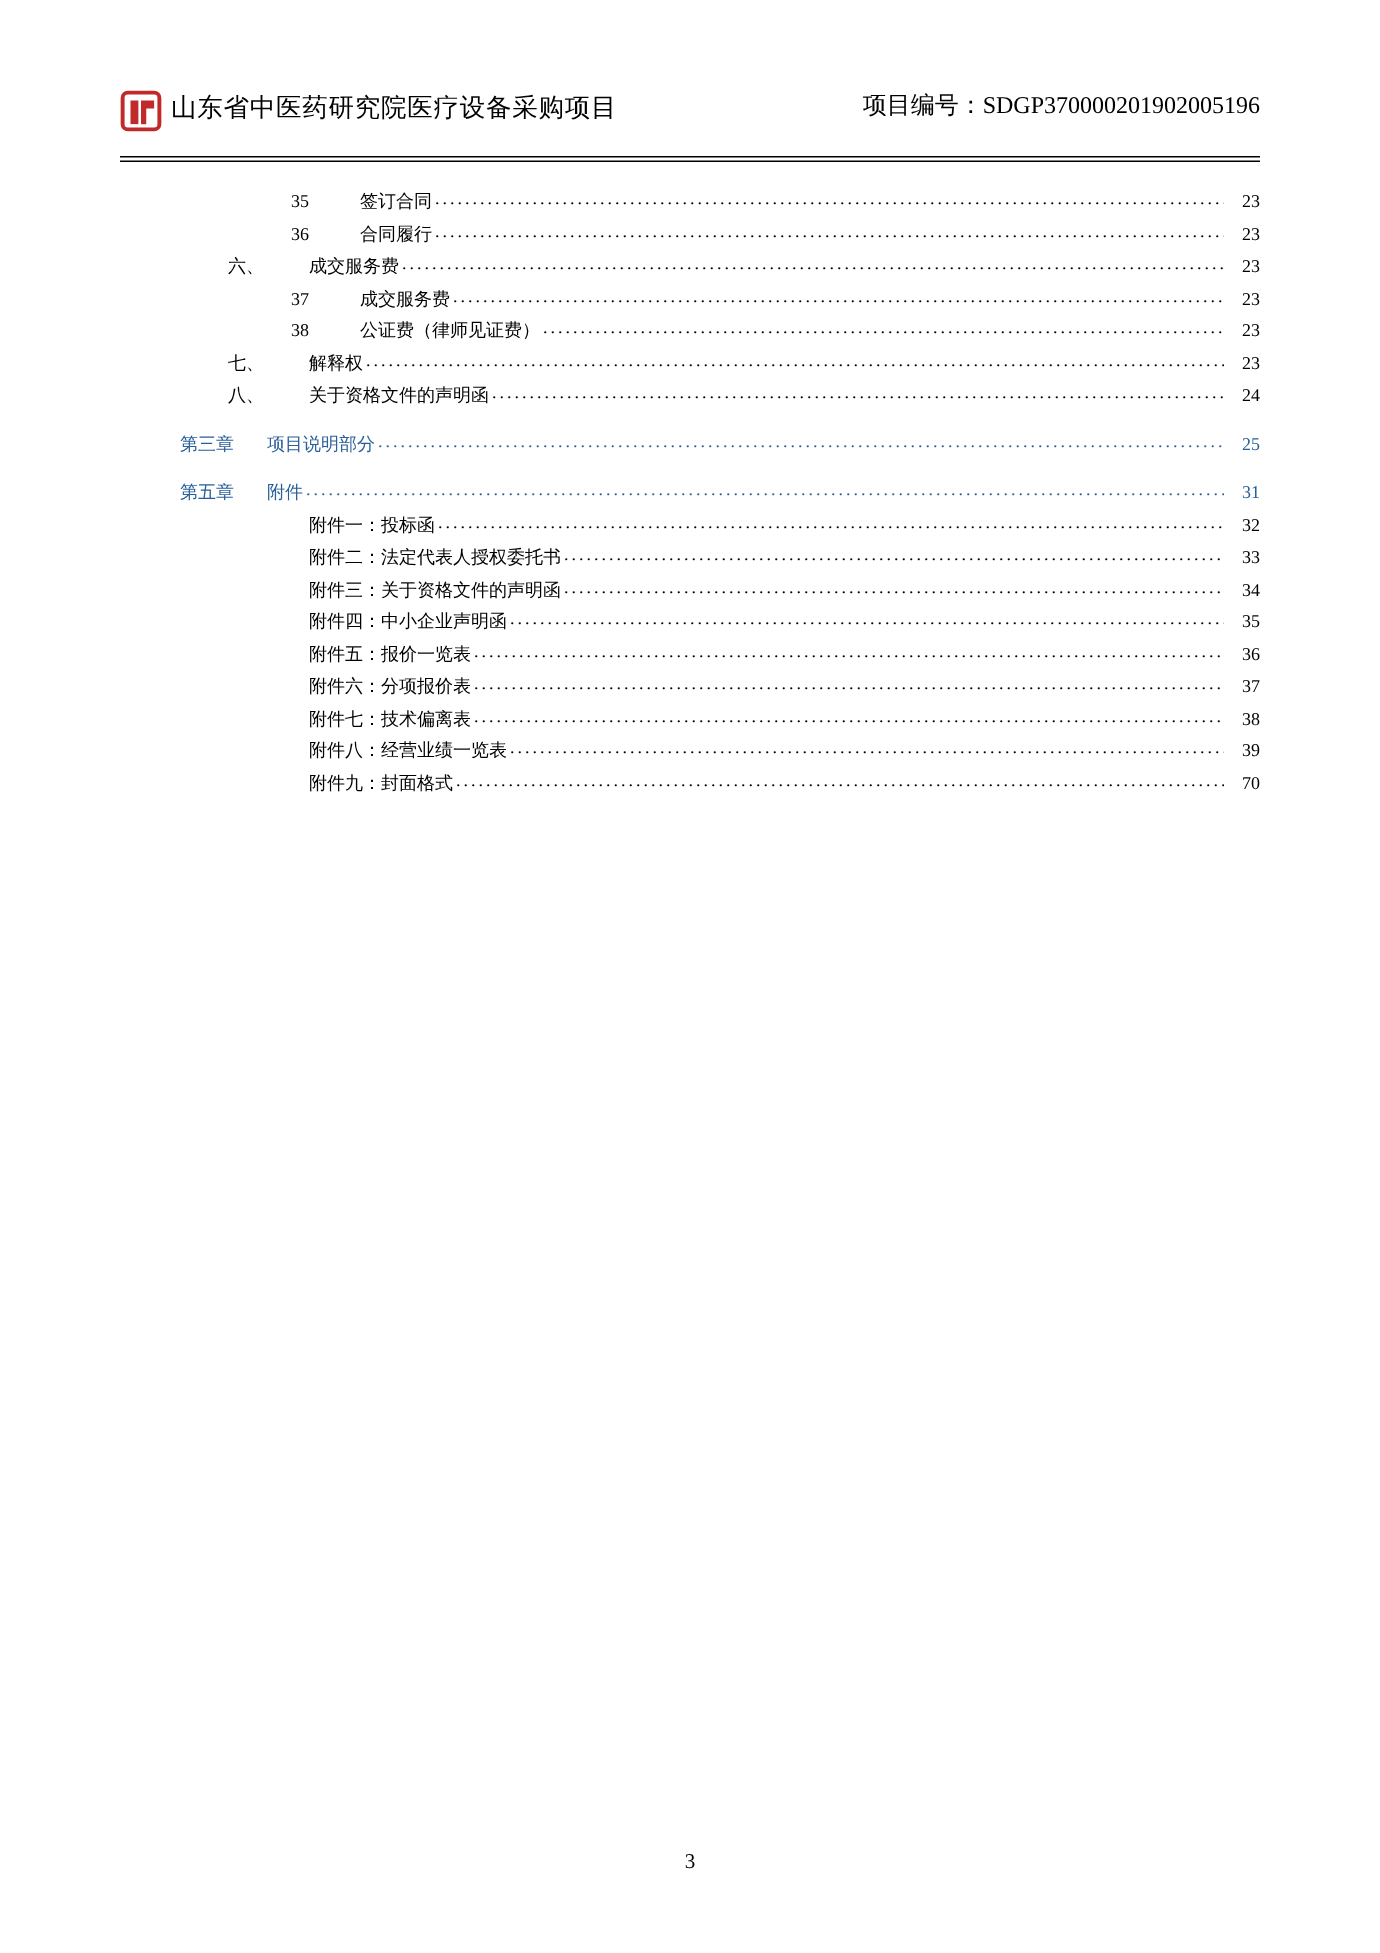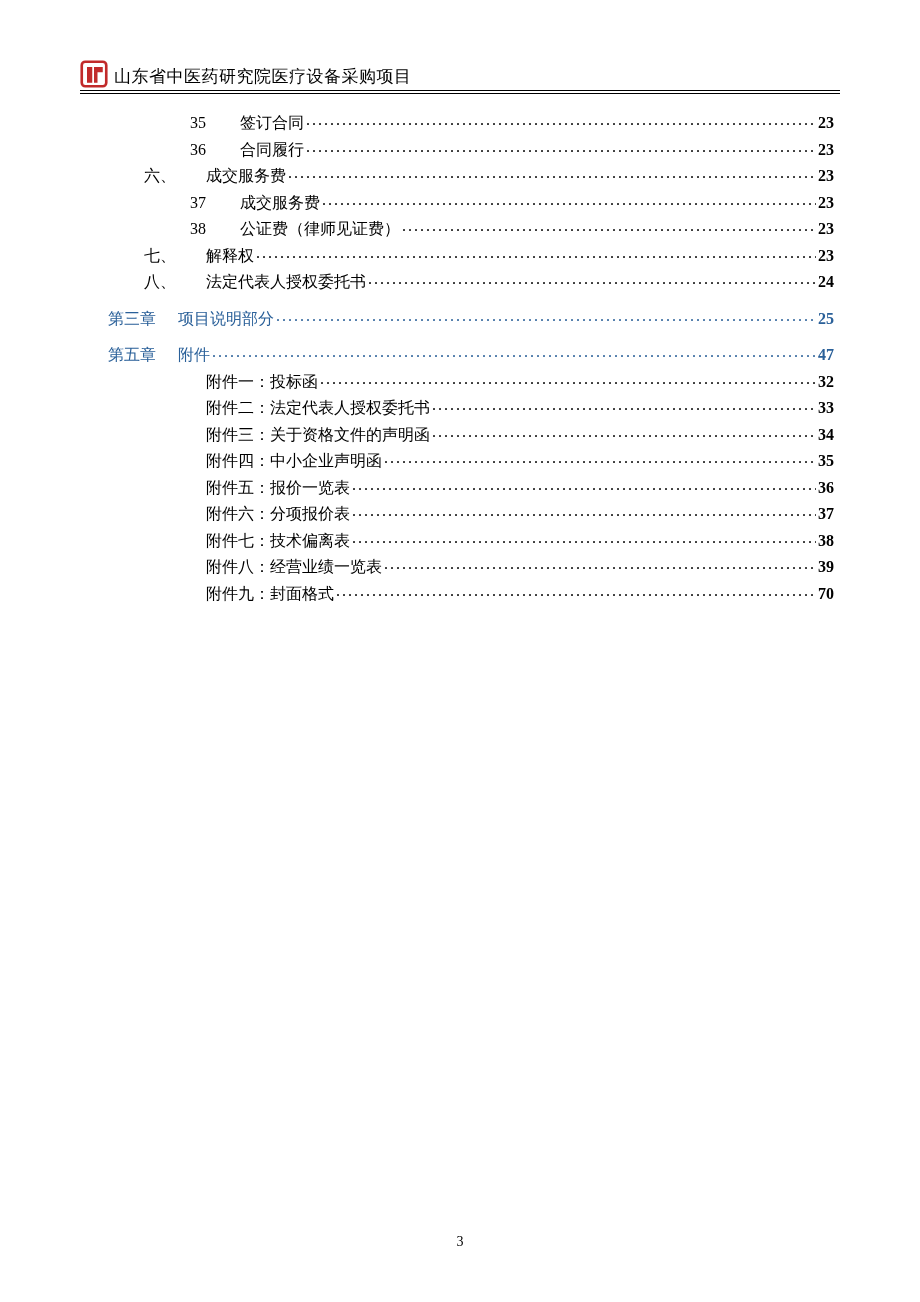--- a/index.html
+++ b/index.html
@@ -9,23 +9,22 @@
     background: #ffffff;
     font-family: "SimSun", "宋体", serif;
     position: relative;
     color: #000;
   }
   .page {
     padding: 60px 80px 0 80px;
   }
   .header-row {
     display: flex;
-    align-items: flex-end;
     border-bottom: 1.5px solid #000;
-    padding-bottom: 2px;
+    padding-bottom: 16px;
     margin-bottom: 2px;
   }
   .logo {
     width: 28px;
     height: 28px;
     margin-right: 6px;
     flex-shrink: 0;
   }
   .logo svg { display: block; }
   .doc-title {
@@ -36,21 +35,21 @@
   .header-spacer { flex: 1; }
   .project-id {
     font-size: 16px;
     white-space: nowrap;
   }
   .header-underline2 {
     border-top: 0.8px solid #000;
     margin-bottom: 18px;
   }
   .toc {
-    font-size: 16px;
+    font-size: 12px;
     line-height: 1.0;
   }
   .toc-row {
     display: flex;
     align-items: baseline;
     margin-bottom: 7.5px;
     white-space: nowrap;
   }
   .toc-prefix {
     flex: 0 0 auto;
@@ -70,22 +69,22 @@
   .toc-dots::after {
     content: "........................................................................................................................................................................................................";
     position: absolute;
     left: 0;
     bottom: 0;
     letter-spacing: 2px;
     color: #000;
   }
   .toc-page {
     flex: 0 0 auto;
+    text-align: right;
     min-width: 22px;
-    font-weight: bold;
   }
   .lvl-num    .toc-prefix { width: 160px; padding-right: 34px; }
   .lvl-cn     .toc-prefix { width: 126px; padding-right: 30px; }
   .lvl-chap   .toc-prefix { width: 98px;  padding-right: 22px; margin-top: 13px; }
   .lvl-attach .toc-prefix { width: 126px; }
   .lvl-attach .toc-label::before { content: ""; }
   .chapter .toc-prefix,
   .chapter .toc-label,
   .chapter .toc-page { color: #2a6099; }
   .chapter .toc-dots::after { color: #2a6099; }
@@ -107,20 +106,23 @@
   <div class="header-row">
     <span class="logo">
       <svg viewBox="0 0 32 32" width="28" height="28">
         <rect x="2" y="2" width="28" height="28" rx="4" fill="none" stroke="#c12a2a" stroke-width="3"></rect>
         <rect x="8" y="8" width="6" height="18" fill="#c12a2a"></rect>
         <path d="M16 8 h10 v6 h-6 v12 h-4 z" fill="#c12a2a"></path>
       </svg>
     </span>
     <span class="doc-title">山东省中医药研究院医疗设备采购项目</span>
     <span class="header-spacer"></span>
+    <span class="project-id">
+      <span>项目编号：</span><span>SDGP370000201902005196</span>
+    </span>
   </div>
   <div class="header-underline2"></div>
 
   <div class="toc" id="toc">
       <div class="toc-row lvl-num">
         <span class="toc-prefix">35</span>
         <span class="toc-label">签订合同</span>
         <span class="toc-dots"></span>
         <span class="toc-page">23</span>
       </div>
@@ -149,35 +151,35 @@
         <span class="toc-page">23</span>
       </div>
       <div class="toc-row lvl-cn">
         <span class="toc-prefix">七、</span>
         <span class="toc-label">解释权</span>
         <span class="toc-dots"></span>
         <span class="toc-page">23</span>
       </div>
       <div class="toc-row lvl-cn">
         <span class="toc-prefix">八、</span>
-        <span class="toc-label">法定代表人授权委托书</span>
+        <span class="toc-label">关于资格文件的声明函</span>
         <span class="toc-dots"></span>
         <span class="toc-page">24</span>
       </div>
       <div class="toc-row lvl-chap chapter">
         <span class="toc-prefix">第三章</span>
         <span class="toc-label">项目说明部分</span>
         <span class="toc-dots"></span>
         <span class="toc-page">25</span>
       </div>
       <div class="toc-row lvl-chap chapter">
         <span class="toc-prefix">第五章</span>
         <span class="toc-label">附件</span>
         <span class="toc-dots"></span>
-        <span class="toc-page">47</span>
+        <span class="toc-page">31</span>
       </div>
       <div class="toc-row lvl-attach">
         <span class="toc-prefix"></span>
         <span class="toc-label">附件一：投标函</span>
         <span class="toc-dots"></span>
         <span class="toc-page">32</span>
       </div>
       <div class="toc-row lvl-attach">
         <span class="toc-prefix"></span>
         <span class="toc-label">附件二：法定代表人授权委托书</span>

